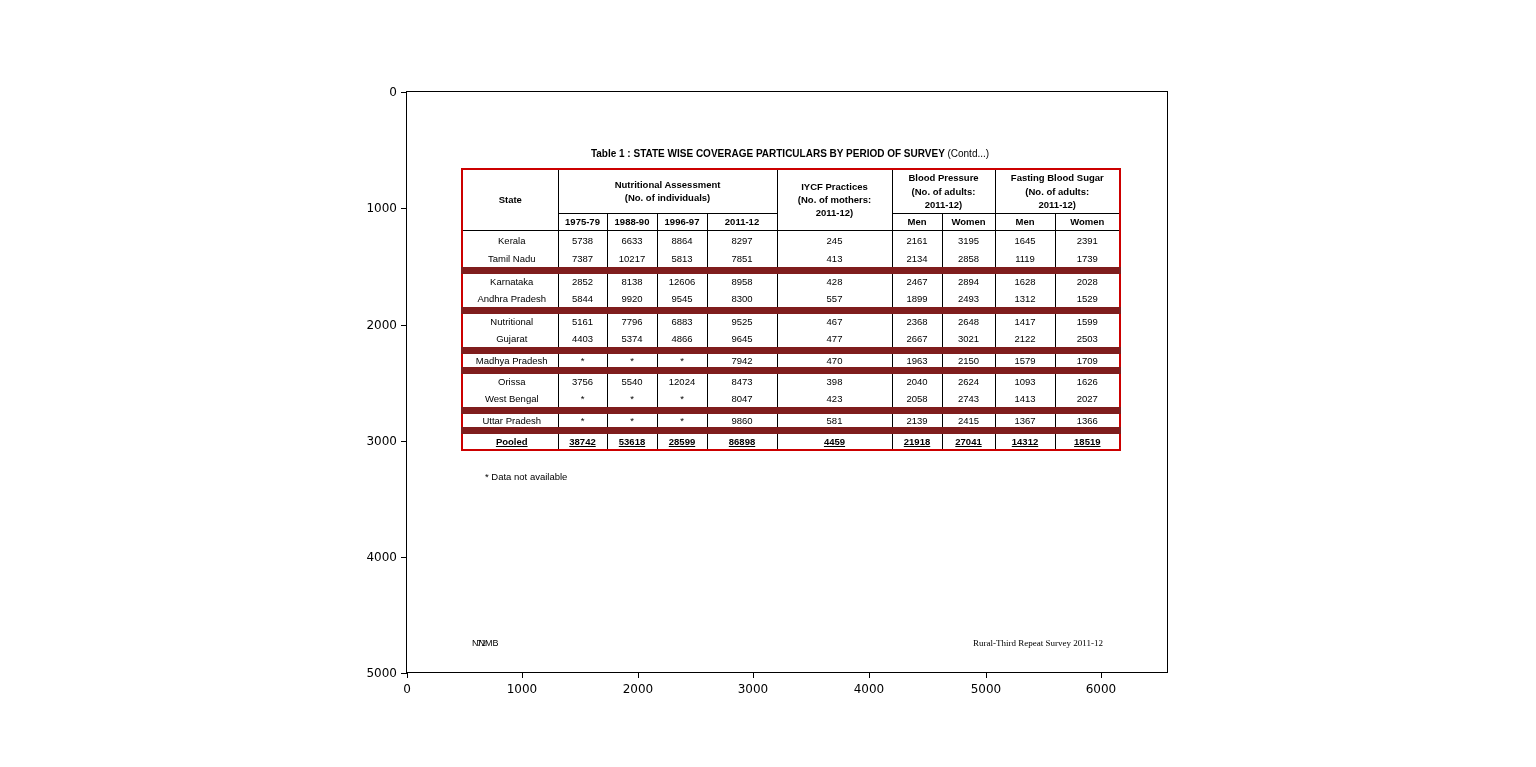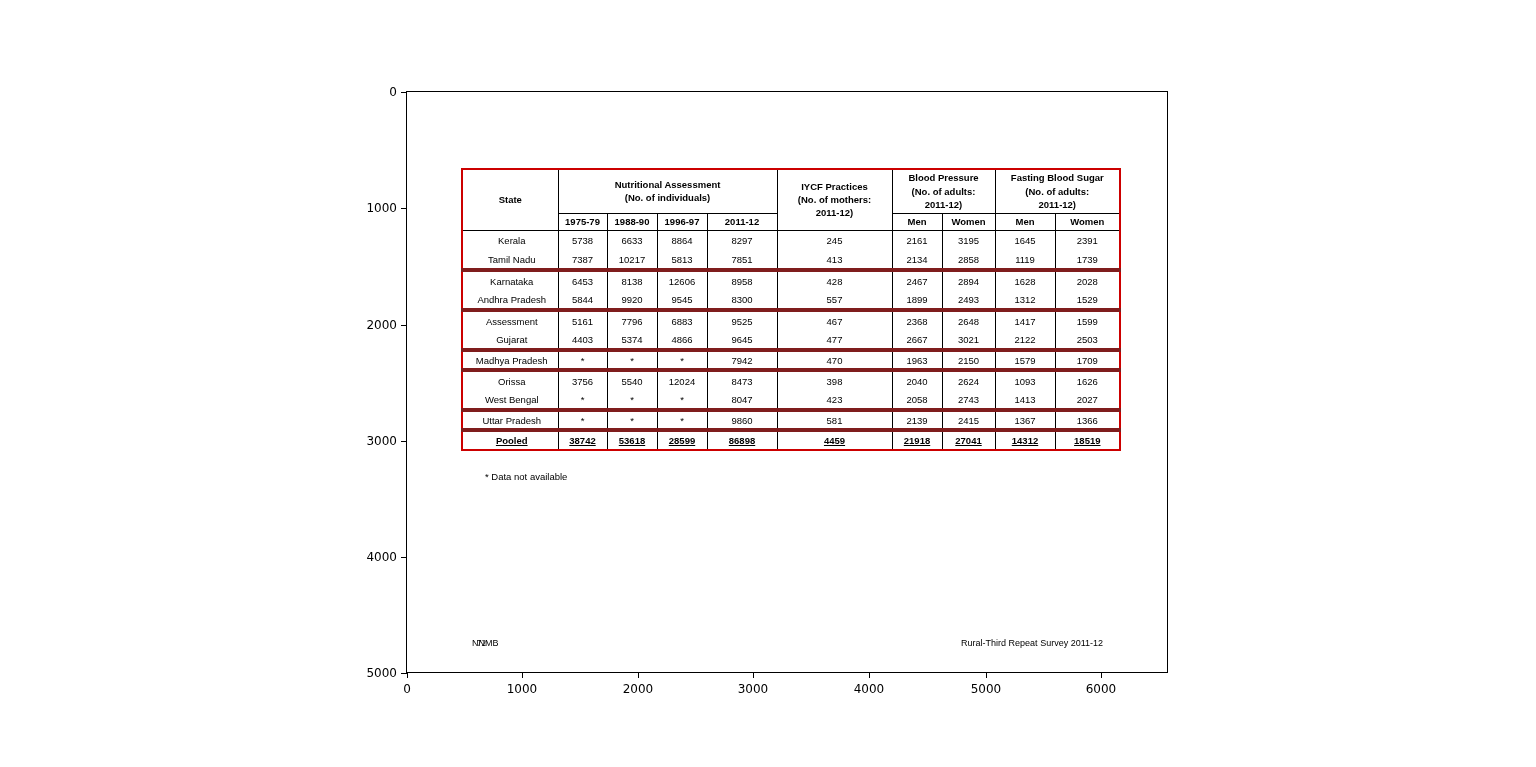--- a/index.html
+++ b/index.html
@@ -17,30 +17,30 @@
   .doc-title { position:absolute; top:56px; left:54px; width:658px; text-align:center; font-size:10px; font-weight:bold; color:#000; font-family:"Liberation Sans", sans-serif; }
   .doc-title .normal { font-weight:normal; }
 
   table.coverage { position:absolute; top:76px; left:54px; width:658px; border-collapse:collapse; table-layout:fixed; background:#fff; border:2px solid #cc0000; font-family:"Liberation Sans", sans-serif; font-size:9.5px; color:#000; }
   table.coverage th, table.coverage td { border-left:1px solid #000; border-right:1px solid #000; padding:0 2px; text-align:center; vertical-align:middle; font-weight:normal; overflow:hidden; }
   table.coverage thead th { font-weight:bold; border-bottom:1px solid #000; }
   tr.group-row th { height:44px; }
   tr.sub-row th { height:17px;margin-left:31px; }
   table.coverage tbody td { height:20px; }
   tbody tr td { border-bottom:none; border-top:none; }
-  tbody tr.group-end td { border-bottom:4px solid #7f1d1d; }
+  tbody tr.group-end td { border-bottom:7px solid #7f1d1d; }
   tr.pooled td { font-weight:bold;text-decoration:underline; }
   .multiline { white-space:pre-line; line-height:1.4; }
   .state-col { text-align:left; padding-left:5px !important; }
 
   .doc-footnote { position:absolute; top:379px; left:78px; font-size:9.5px; color:#000; font-family:"Liberation Sans", sans-serif; }
   .doc-footer { position:absolute; top:546px; left:54px; width:658px; height:14px; font-size:9px; color:#000; font-family:"Liberation Sans", sans-serif; }
   .f-left   { position:absolute; left:11px; }
   .f-center { position:absolute; left:16px; width:100%; text-align:left;font-family:Liberation Serif, serif; }
-  .f-right  { position:absolute; right:16px; }
+  .f-right  { position:absolute; right:16px;font-family:Liberation Serif, serif; }
 </style>
 </head>
 <body>
 
 <div class="canvas">
 
   <div class="plot-area">
 
     <div class="ymark" style="top:0px"></div>
     <div class="ymark" style="top:116px"></div>
@@ -63,20 +63,24 @@
     <div class="xmark" style="left:579px"></div>
     <div class="xmark" style="left:694px"></div>
     <div class="tick-x" style="left:0px">0</div>
     <div class="tick-x" style="left:115px">1000</div>
     <div class="tick-x" style="left:231px">2000</div>
     <div class="tick-x" style="left:346px">3000</div>
     <div class="tick-x" style="left:462px">4000</div>
     <div class="tick-x" style="left:579px">5000</div>
     <div class="tick-x" style="left:694px">6000</div>
 
+    <div class="doc-title">
+      <span>Table 1 : STATE WISE COVERAGE PARTICULARS BY PERIOD OF SURVEY</span>
+      <span class="normal">(Contd...)</span>
+    </div>
 
     <table class="coverage">
       <colgroup>
         <col style="width:96px">
           <col style="width:49px">
           <col style="width:50px">
           <col style="width:50px">
           <col style="width:70px">
         <col style="width:115px">
           <col style="width:50px">
@@ -130,21 +134,21 @@
           <td>5813</td>
           <td>7851</td>
           <td>413</td>
           <td>2134</td>
           <td>2858</td>
           <td>1119</td>
           <td>1739</td>
         </tr>
         <tr>
           <td class="state-col">Karnataka</td>
-          <td>6453</td>
+          <td>2852</td>
           <td>8138</td>
           <td>12606</td>
           <td>8958</td>
           <td>428</td>
           <td>2467</td>
           <td>2894</td>
           <td>1628</td>
           <td>2028</td>
         </tr>
         <tr class="group-end">
@@ -153,21 +157,21 @@
           <td>9920</td>
           <td>9545</td>
           <td>8300</td>
           <td>557</td>
           <td>1899</td>
           <td>2493</td>
           <td>1312</td>
           <td>1529</td>
         </tr>
         <tr>
-          <td class="state-col">Assessment</td>
+          <td class="state-col">Nutritional</td>
           <td>5161</td>
           <td>7796</td>
           <td>6883</td>
           <td>9525</td>
           <td>467</td>
           <td>2368</td>
           <td>2648</td>
           <td>1417</td>
           <td>1599</td>
         </tr>

